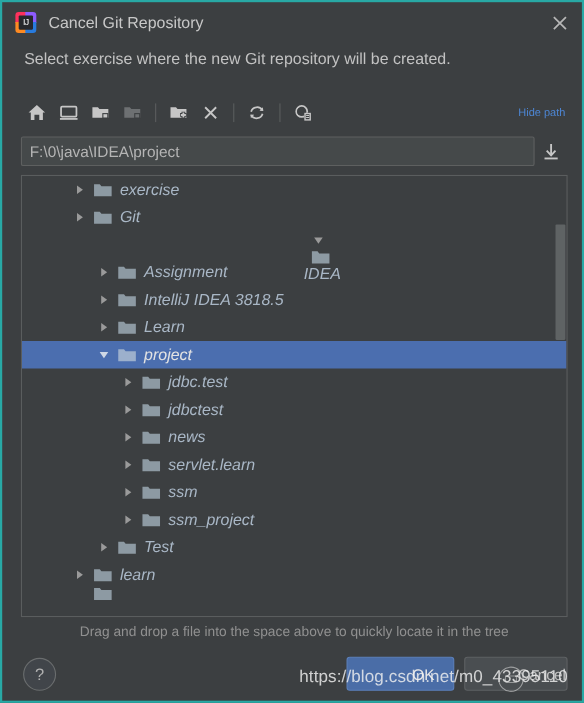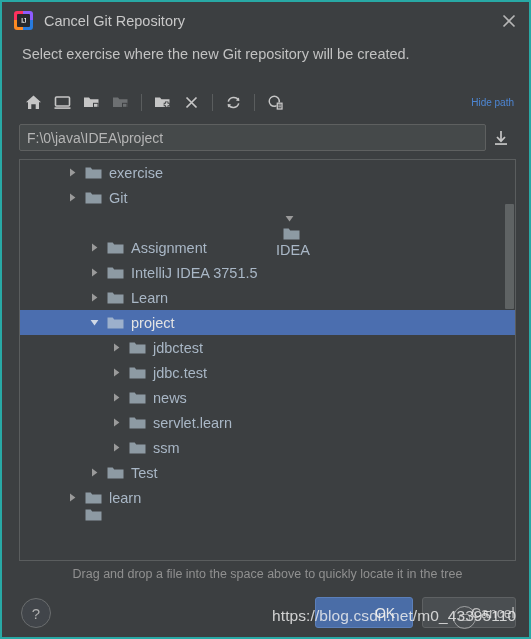--- a/index.html
+++ b/index.html
@@ -180,20 +180,21 @@
   .folder-ico {
     width: 18px; height: 16px;
     flex: 0 0 auto;
     margin-left: 4px;
     display:flex; align-items:center; justify-content:center;
   }
   .node-label {
     margin-left: 7px;
     font-size: 14.5px;
     color: #a9b7c6;
+    font-style: italic;
   }
   .tree-row.selected .node-label { color: #e3e3e3; }
 
   
   .vscroll {
     position: absolute;
     right: 1px; top: 1px;
     width: 9px;
     height: 400px;
   }
@@ -452,21 +453,21 @@
           <span class="tw">
             <svg width="11" height="11" viewBox="0 0 11 11">
               <path d="M3 1.6 L8.4 5.5 L3 9.4 Z" fill="#9a9a9a"></path>
             </svg>
           </span>
           <span class="folder-ico">
             <svg width="17" height="14" viewBox="0 0 17 14">
               <path d="M0.5 1.5 h5.2 l1.5 1.9 H16.5 V12.5 H0.5 Z" fill="#8d9aa3"></path>
             </svg>
           </span>
-          <span class="node-label">IntelliJ IDEA 3751.5</span>
+          <span class="node-label">IntelliJ IDEA 3818.5</span>
         </div>
         <div class="tree-row" style="padding-left: 66px;">
           <span class="tw">
             <svg width="11" height="11" viewBox="0 0 11 11">
               <path d="M3 1.6 L8.4 5.5 L3 9.4 Z" fill="#9a9a9a"></path>
             </svg>
           </span>
           <span class="folder-ico">
             <svg width="17" height="14" viewBox="0 0 17 14">
               <path d="M0.5 1.5 h5.2 l1.5 1.9 H16.5 V12.5 H0.5 Z" fill="#8d9aa3"></path>
@@ -491,73 +492,86 @@
           <span class="tw">
             <svg width="11" height="11" viewBox="0 0 11 11">
               <path d="M3 1.6 L8.4 5.5 L3 9.4 Z" fill="#9a9a9a"></path>
             </svg>
           </span>
           <span class="folder-ico">
             <svg width="17" height="14" viewBox="0 0 17 14">
               <path d="M0.5 1.5 h5.2 l1.5 1.9 H16.5 V12.5 H0.5 Z" fill="#8d9aa3"></path>
             </svg>
           </span>
+          <span class="node-label">jdbc.test</span>
+        </div>
+        <div class="tree-row" style="padding-left: 88px;">
+          <span class="tw">
+            <svg width="11" height="11" viewBox="0 0 11 11">
+              <path d="M3 1.6 L8.4 5.5 L3 9.4 Z" fill="#9a9a9a"></path>
+            </svg>
+          </span>
+          <span class="folder-ico">
+            <svg width="17" height="14" viewBox="0 0 17 14">
+              <path d="M0.5 1.5 h5.2 l1.5 1.9 H16.5 V12.5 H0.5 Z" fill="#8d9aa3"></path>
+            </svg>
+          </span>
           <span class="node-label">jdbctest</span>
         </div>
         <div class="tree-row" style="padding-left: 88px;">
           <span class="tw">
             <svg width="11" height="11" viewBox="0 0 11 11">
               <path d="M3 1.6 L8.4 5.5 L3 9.4 Z" fill="#9a9a9a"></path>
             </svg>
           </span>
           <span class="folder-ico">
             <svg width="17" height="14" viewBox="0 0 17 14">
               <path d="M0.5 1.5 h5.2 l1.5 1.9 H16.5 V12.5 H0.5 Z" fill="#8d9aa3"></path>
             </svg>
           </span>
-          <span class="node-label">jdbc.test</span>
+          <span class="node-label">news</span>
         </div>
         <div class="tree-row" style="padding-left: 88px;">
           <span class="tw">
             <svg width="11" height="11" viewBox="0 0 11 11">
               <path d="M3 1.6 L8.4 5.5 L3 9.4 Z" fill="#9a9a9a"></path>
             </svg>
           </span>
           <span class="folder-ico">
             <svg width="17" height="14" viewBox="0 0 17 14">
               <path d="M0.5 1.5 h5.2 l1.5 1.9 H16.5 V12.5 H0.5 Z" fill="#8d9aa3"></path>
             </svg>
           </span>
-          <span class="node-label">news</span>
+          <span class="node-label">servlet.learn</span>
         </div>
         <div class="tree-row" style="padding-left: 88px;">
           <span class="tw">
             <svg width="11" height="11" viewBox="0 0 11 11">
               <path d="M3 1.6 L8.4 5.5 L3 9.4 Z" fill="#9a9a9a"></path>
             </svg>
           </span>
           <span class="folder-ico">
             <svg width="17" height="14" viewBox="0 0 17 14">
               <path d="M0.5 1.5 h5.2 l1.5 1.9 H16.5 V12.5 H0.5 Z" fill="#8d9aa3"></path>
             </svg>
           </span>
-          <span class="node-label">servlet.learn</span>
+          <span class="node-label">ssm</span>
         </div>
         <div class="tree-row" style="padding-left: 88px;">
           <span class="tw">
             <svg width="11" height="11" viewBox="0 0 11 11">
               <path d="M3 1.6 L8.4 5.5 L3 9.4 Z" fill="#9a9a9a"></path>
             </svg>
           </span>
           <span class="folder-ico">
             <svg width="17" height="14" viewBox="0 0 17 14">
               <path d="M0.5 1.5 h5.2 l1.5 1.9 H16.5 V12.5 H0.5 Z" fill="#8d9aa3"></path>
             </svg>
           </span>
-          <span class="node-label">ssm</span>
+          <span class="node-label">ssm_project</span>
         </div>
         <div class="tree-row" style="padding-left: 66px;">
           <span class="tw">
             <svg width="11" height="11" viewBox="0 0 11 11">
               <path d="M3 1.6 L8.4 5.5 L3 9.4 Z" fill="#9a9a9a"></path>
             </svg>
           </span>
           <span class="folder-ico">
             <svg width="17" height="14" viewBox="0 0 17 14">
               <path d="M0.5 1.5 h5.2 l1.5 1.9 H16.5 V12.5 H0.5 Z" fill="#8d9aa3"></path>

